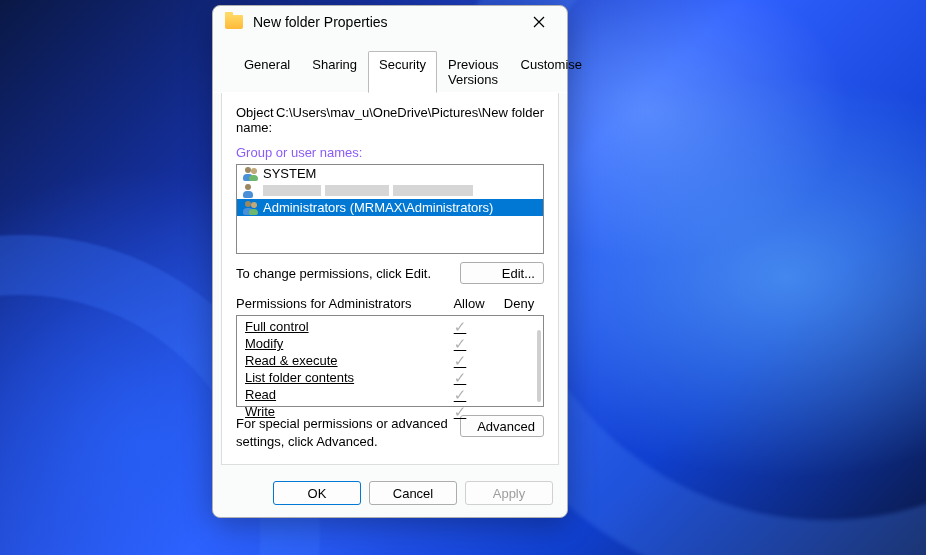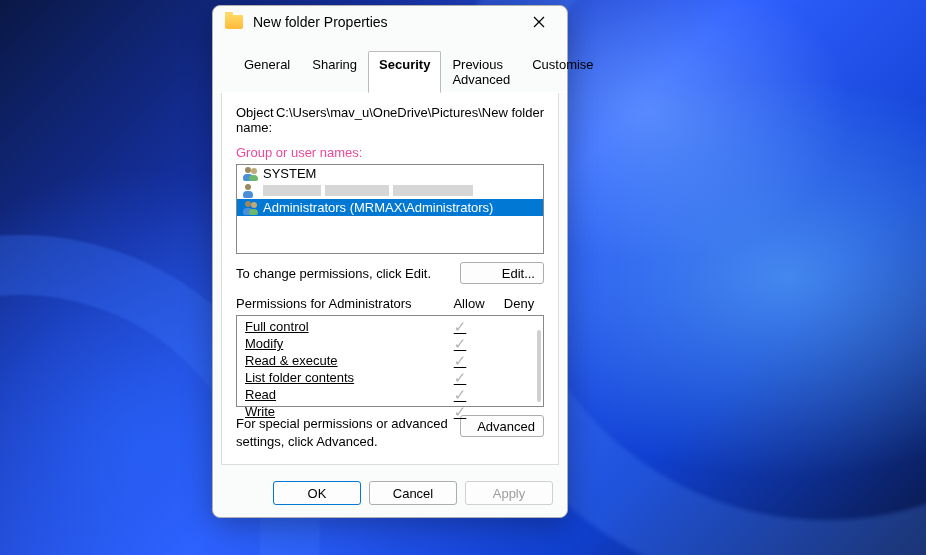--- a/index.html
+++ b/index.html
@@ -93,33 +93,32 @@
       border: 1px solid transparent;
       border-bottom: none;
       position: relative;
       top: 1px;
     }
     .tab.active {
       background: #fff;
       border: 1px solid #bbb;
       border-bottom: 1px solid #fff;
       border-radius: 2px 2px 0 0;
-      font-weight: bold;
     }
     .tabpanel {
       background: #fff;
       margin: 0 8px 8px;
       border: 1px solid #ddd;
       border-top: none;
       padding: 12px 14px 14px;
     }
     .row { display: flex; margin-bottom: 10px; }
     .obj-label { width: 80px; color:#000; }
     .obj-value { color:#000; white-space: nowrap; }
-    .section-label { color:#ec4899; margin-bottom: 4px; }
+    .section-label { color:#8b5cf6; margin-bottom: 4px; }
     .listbox {
       border: 1px solid #888;
       background: #fff;
       height: 90px;
       overflow: hidden;
       margin-bottom: 8px;
     }
     .user-row {
       display: flex; align-items: center;
       padding: 1px 6px;
@@ -206,21 +205,21 @@
       <svg width="12" height="12" viewBox="0 0 12 12">
           <path d="M1 1 L11 11 M11 1 L1 11" stroke="#000" stroke-width="1.2" fill="none"></path>
         </svg>
     </div>
   </div>
 
   <div class="tabs">
     <div class="tab">General</div>
     <div class="tab">Sharing</div>
     <div class="tab active">Security</div>
-    <div class="tab">Previous Advanced</div>
+    <div class="tab">Previous Versions</div>
     <div class="tab">Customise</div>
   </div>
 
   <div class="tabpanel">
     <div class="row">
       <div class="obj-label">Object name:</div>
       <div class="obj-value">C:\Users\mav_u\OneDrive\Pictures\New folder</div>
     </div>
 
     <div class="section-label">Group or user names:</div>

